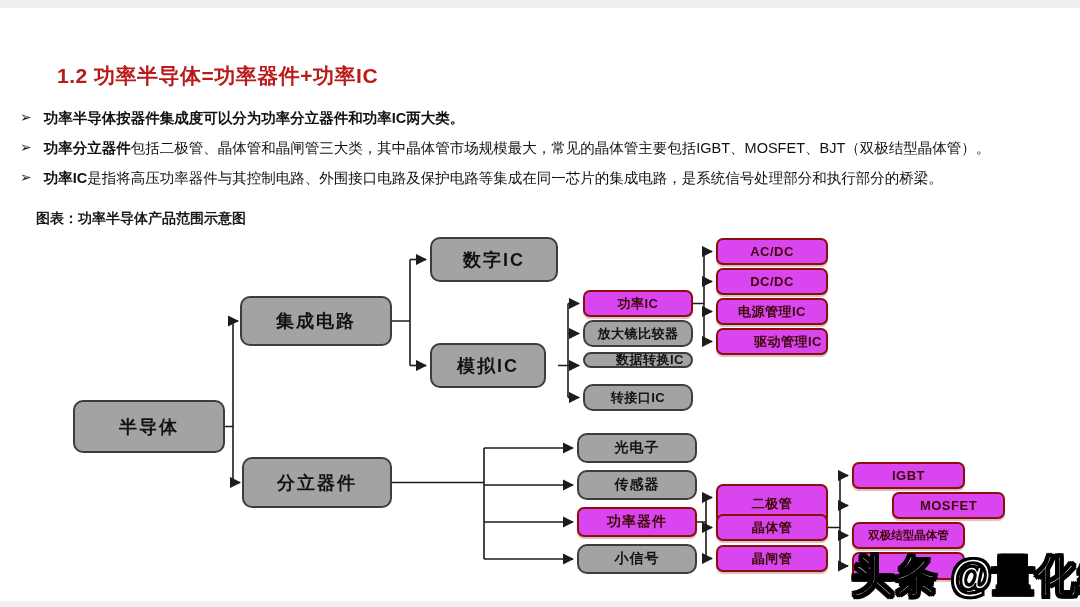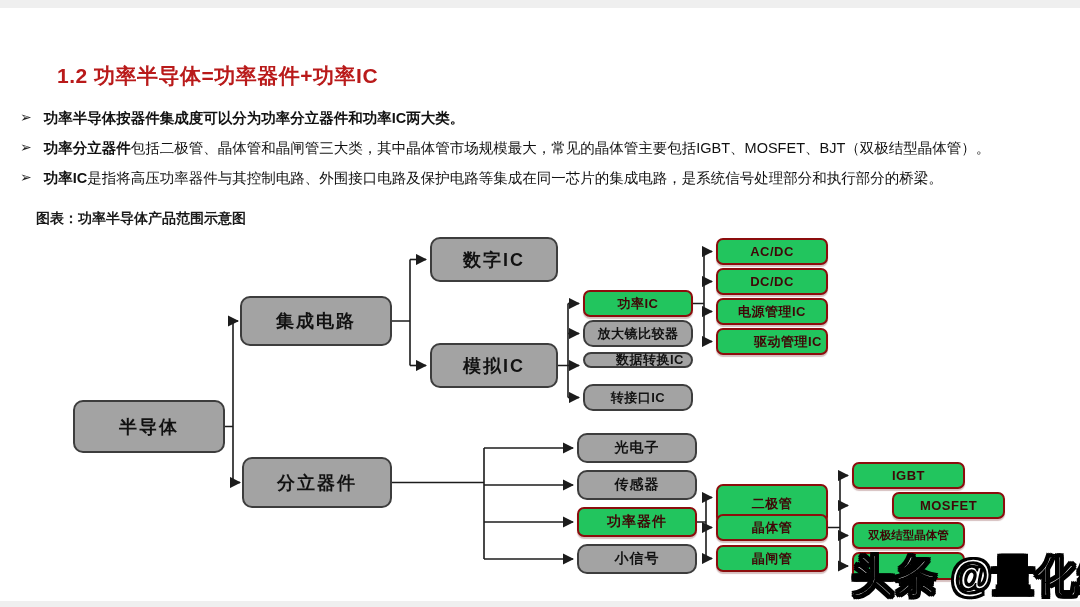--- a/index.html
+++ b/index.html
@@ -32,21 +32,21 @@
   .chart svg{position:absolute;left:0;top:0;}
 
   .node{
     position:absolute;display:flex;align-items:center;justify-content:center;
     box-sizing:border-box;text-align:center;font-weight:bold;z-index:2;
   }
   .node.white{
     background:#a3a3a3;border:2px solid #3d3d3d;color:#121212;border-radius:10px;
   }
   .node.red{
-    background:#22c55e;border:2px solid #8c0d0d;color:#3f0707;border-radius:7px;
+    background:#d946ef;border:2px solid #8c0d0d;color:#3f0707;border-radius:7px;
     box-shadow:0 2px 1px rgba(90,0,0,.25);
   }
   .fs-big{font-size:18px;letter-spacing:2px;}
   .fs-med{font-size:14px;letter-spacing:1px;}
   .fs-sml{font-size:13px;letter-spacing:.5px;}
   .fs-xs{font-size:11.5px;letter-spacing:0;}
 
   .watermark{
     position:absolute;left:852px;top:548px;z-index:5;
     font-size:42px;font-weight:800;color:#ffffff;letter-spacing:1px;
@@ -127,21 +127,21 @@
       <path d="M840 505.5 H848" marker-end="url(#arw)"></path>
       <path d="M840 535.5 H848" marker-end="url(#arw)"></path>
       <path d="M840 566 H848" marker-end="url(#arw)"></path>
     </g>
   </svg>
 
   <div class="node white fs-big" style="left:73px;top:400px;width:152px;height:53px;">半导体</div>
   <div class="node white fs-big" style="left:240px;top:296px;width:152px;height:50px;">集成电路</div>
   <div class="node white fs-big" style="left:242px;top:457px;width:150px;height:51px;">分立器件</div>
   <div class="node white fs-big" style="left:430px;top:237px;width:128px;height:45px;">数字IC</div>
-  <div class="node white fs-big" style="left:430px;top:343px;width:128px;height:45px;">模拟IC</div>
+  <div class="node white fs-big" style="left:430px;top:343px;width:116px;height:45px;">模拟IC</div>
 
   <div class="node red fs-sml" style="left:583px;top:290px;width:110px;height:27px;">功率IC</div>
   <div class="node white fs-sml" style="left:583px;top:320px;width:110px;height:27px;">放大镜比较器</div>
   <div class="node white fs-sml" style="left:583px;top:352px;width:110px;height:16px;padding-left:24px;">数据转换IC</div>
   <div class="node white fs-sml" style="left:583px;top:384px;width:110px;height:27px;">转接口IC</div>
 
   <div class="node red fs-sml" style="left:716px;top:238px;width:112px;height:27px;">AC/DC</div>
   <div class="node red fs-sml" style="left:716px;top:268px;width:112px;height:27px;">DC/DC</div>
   <div class="node red fs-sml" style="left:716px;top:298px;width:112px;height:27px;">电源管理IC</div>
   <div class="node red fs-sml" style="left:716px;top:328px;width:112px;height:27px;padding-left:32px;">驱动管理IC</div>

